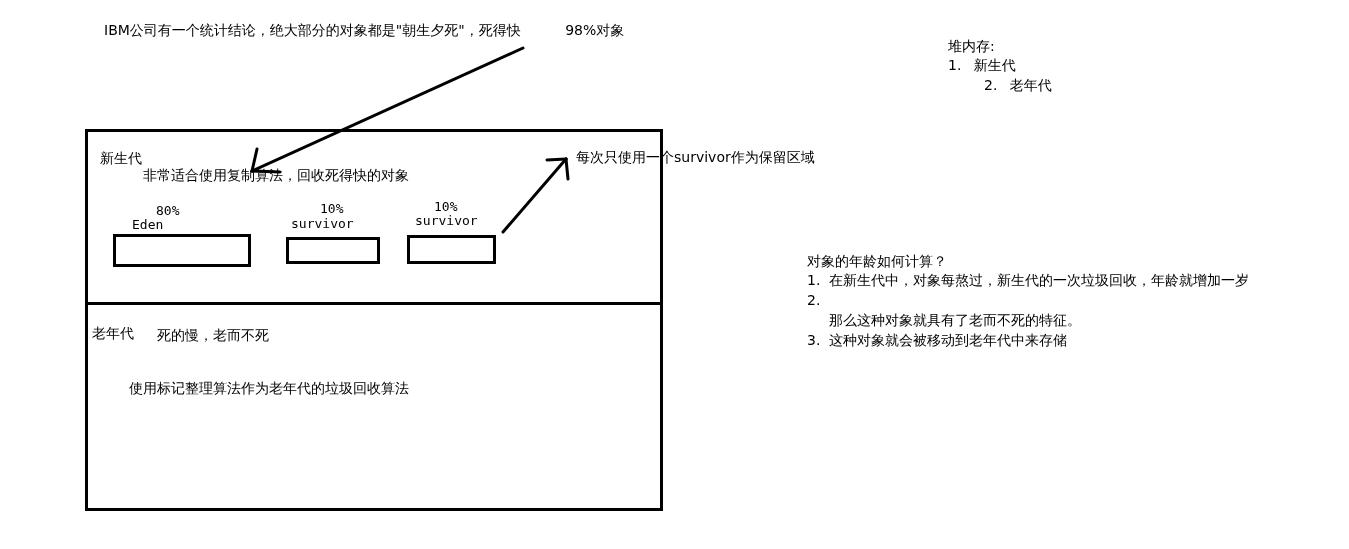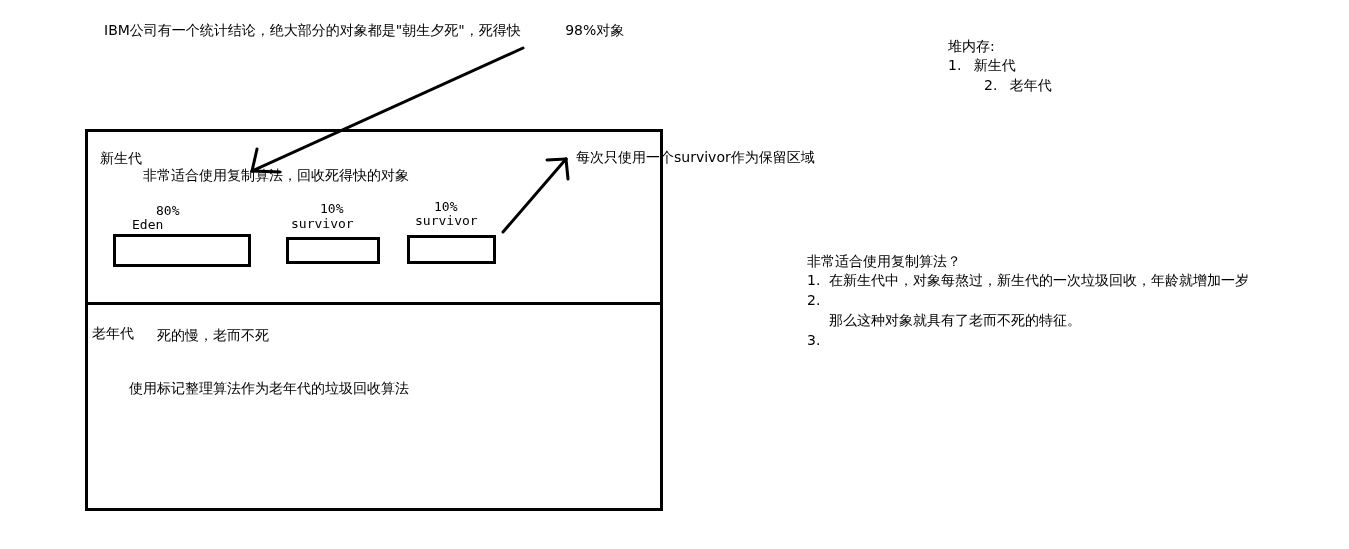--- a/index.html
+++ b/index.html
@@ -56,33 +56,34 @@
   <div class="t" style="left:576px; top:149px;">每次只使用一个survivor作为保留区域</div>
 </div>
 
 <div>
   <div class="t" style="left:92px; top:325px;">老年代</div>
   <div class="t" style="left:157px; top:327px;text-align:right;">死的慢，老而不死</div>
   <div class="t" style="left:129px; top:381px;font-family:Liberation Serif, serif;">使用标记整理算法作为老年代的垃圾回收算法</div>
 </div>
 
 <div>
-  <div class="t" style="left:807px; top:253px;">非常适合使用复制算法？</div>
+  <div class="t" style="left:807px; top:253px;">对象的年龄如何计算？</div>
   <ol class="list" style="left:807px; top:270px;">
     <li>
       <span class="num">1.</span>
       <span>在新生代中，对象每熬过，新生代的一次垃圾回收，年龄就增加一岁</span>
     </li>
     <li>
       <span class="num">2.</span>
       <br>
       <span>那么这种对象就具有了老而不死的特征。</span>
     </li>
     <li>
       <span class="num">3.</span>
+      <span>这种对象就会被移动到老年代中来存储</span>
     </li>
   </ol>
 </div>
 
 <svg class="overlay" viewBox="0 0 1349 549">
   <g stroke="#000" stroke-width="3" fill="none" stroke-linecap="round">
     <line x1="523" y1="48" x2="252" y2="171"></line>
     <line x1="257" y1="149" x2="252" y2="171"></line>
     <line x1="252" y1="171" x2="280" y2="172"></line>
   </g>

